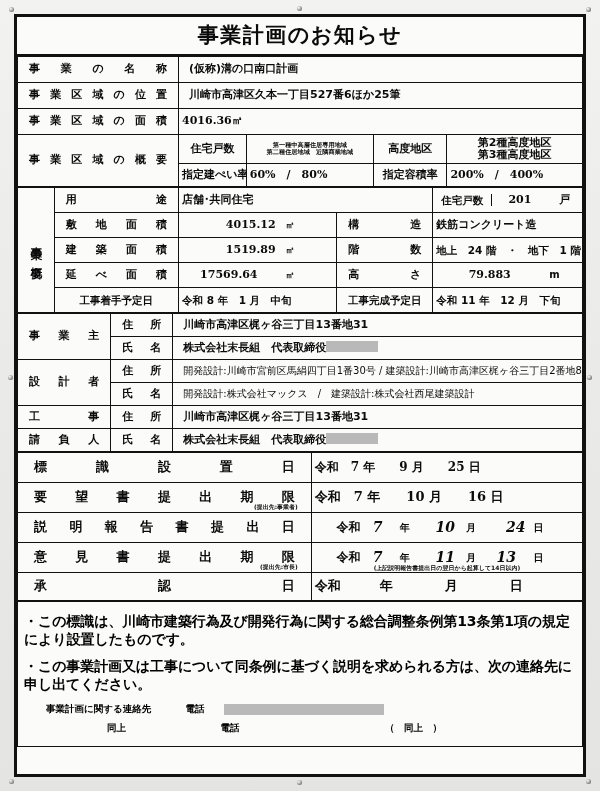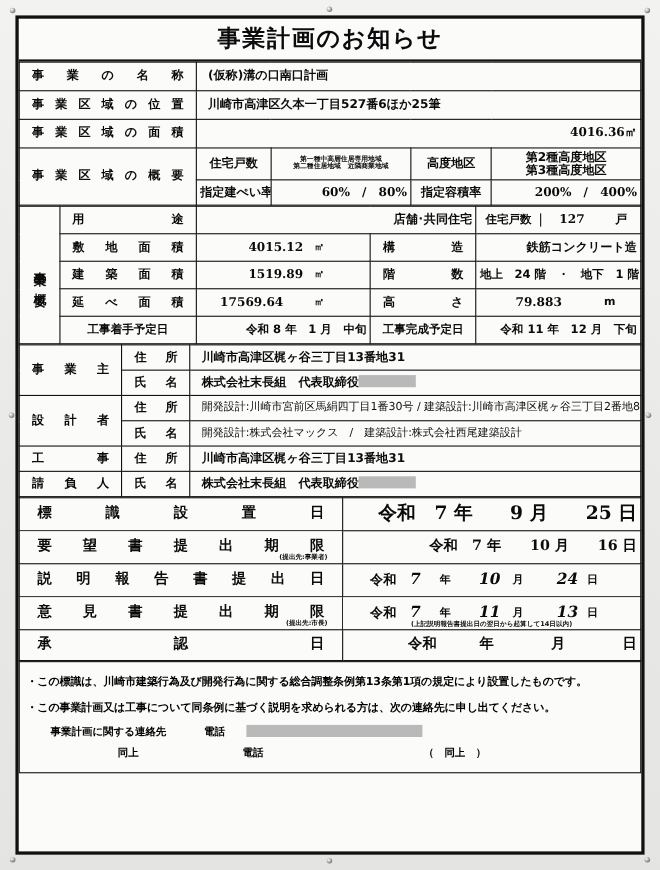--- a/index.html
+++ b/index.html
@@ -54,42 +54,42 @@
   }
   .lbl-n{ text-align:center; }
   .vert{
     writing-mode:vertical-rl;
     text-orientation:upright;
     font-size:11.5px;letter-spacing:2px;
     font-weight:bold;
     white-space:nowrap;
   }
   .val{text-align:left;padding-left:10px;font-weight:bold;}
-  .valc{text-align:right;font-weight:bold;}
+  .valc{text-align:left;font-weight:bold;}
   .tiny{font-size:6.2px;line-height:1.18;font-weight:bold;letter-spacing:0;}
   .tiny2{font-size:10px;font-weight:normal;letter-spacing:0;}
   .note-sub{font-size:6px;font-weight:bold;display:block;margin-top:-1px;}
   .serif{font-family:"DejaVu Serif","Liberation Serif",serif;}
   .hand{
     font-family:"DejaVu Serif","Liberation Serif",serif;
     font-style:italic;font-weight:bold;font-size:14px;
   }
   .redact{
     display:inline-block;background:#b9b9b9;height:11px;
     vertical-align:-1px;border-radius:0;
   }
   .r-name{width:52px;}
   .r-tan{width:36px;}
   .r-tel{width:160px;}
   
   .footer{
     padding:7px 6px 5px 6px;border:1px solid #111;border-top:1px solid #111;
     text-align:left;white-space:normal;
   }
-  .fline{font-size:10px;font-weight:bold;margin:4px 0 9px 0;letter-spacing:-0.1px;}
+  .fline{font-size:14px;font-weight:bold;margin:4px 0 9px 0;letter-spacing:-0.1px;}
   .crow{display:flex;align-items:center;font-size:9.5px;font-weight:bold;margin:6px 0;}
   .crow .c1{width:150px;padding-left:22px;box-sizing:border-box;}
   .crow .c2{width:185px;text-align:center;}
   .crow .c3{width:42px;text-align:center;}
   .crow .c4{flex:1;text-align:left;padding-left:8px;}
   .twoline{white-space:normal;line-height:1.12;}
 </style>
 </head>
 <body>
 
@@ -168,21 +168,21 @@
       <tbody>
           <tr style="height:25px">
         <td class="vert" rowspan="5">事業の概要</td>
         <td class="lbl">用途</td>
         <td class="valc" colspan="3">店舗･共同住宅</td>
         <td style="padding:0">
           <table style="width:100%">
                 <tbody>
                   <tr>
             <td style="border:none;border-right:1px solid #111;width:40%;font-size:10.5px">住宅戸数</td>
-            <td style="border:none;width:38%" class="serif">127</td>
+            <td style="border:none;width:38%" class="serif">201</td>
             <td style="border:none;width:22%">戸</td>
           </tr>
                 </tbody>
               </table>
         </td>
       </tr>
       <tr style="height:25px">
         <td class="lbl">敷地面積</td>
         <td style="padding:0" colspan="2">
           <table style="width:100%">
@@ -288,21 +288,21 @@
       </table>
 
     <table>
       <colgroup>
           <col style="width:52%">
           <col style="width:48%">
         </colgroup>
       <tbody>
           <tr style="height:30px">
         <td class="lbl" style="font-size:13px;padding:0 16px">標識設置日</td>
-        <td class="valc serif" style="font-size:17px">令和　7 年　　9 月　　25 日</td>
+        <td class="valc serif" style="font-size:12px">令和　7 年　　9 月　　25 日</td>
       </tr>
       <tr style="height:30px">
         <td class="lbl" style="font-size:13px;padding:0 16px;position:relative">
           <span>要望書提出期限</span>
           <span class="note-sub" style="position:absolute;right:13px;bottom:1px;text-align-last:auto">(提出先:事業者)</span>
         </td>
         <td class="valc serif" style="font-size:13px">令和　7 年　　10 月　　16 日</td>
       </tr>
       <tr style="height:30px">
         <td class="lbl" style="font-size:13px;padding:0 16px">説明報告書提出日</td>
@@ -329,21 +329,21 @@
         </td>
         <td style="padding:0;position:relative">
           <table style="width:100%">
                 <tbody>
                   <tr>
             <td style="border:none;width:20%;text-align:right;font-size:12px" class="serif">令和</td>
             <td style="border:none;width:10%" class="hand">7</td>
             <td style="border:none;width:9%;font-size:10px">年</td>
             <td style="border:none;width:15%;text-align:right" class="hand">11</td>
             <td style="border:none;width:9%;font-size:10px">月</td>
-            <td style="border:none;width:17%;text-align:right" class="hand">13</td>
+            <td style="border:none;width:17%;" class="hand">13</td>
             <td style="border:none;width:20%;text-align:left;padding-left:5px;font-size:10px">日</td>
           </tr>
                 </tbody>
               </table>
           <span class="note-sub" style="position:absolute;left:0;right:0;bottom:0;text-align:center;font-size:6px">(上記説明報告書提出日の翌日から起算して14日以内)</span>
         </td>
       </tr>
       <tr style="height:28px">
         <td class="lbl" style="font-size:13px;padding:0 16px">承認日</td>
         <td class="valc serif" style="font-size:13px">令和　　　年　　　　月　　　　日</td>

